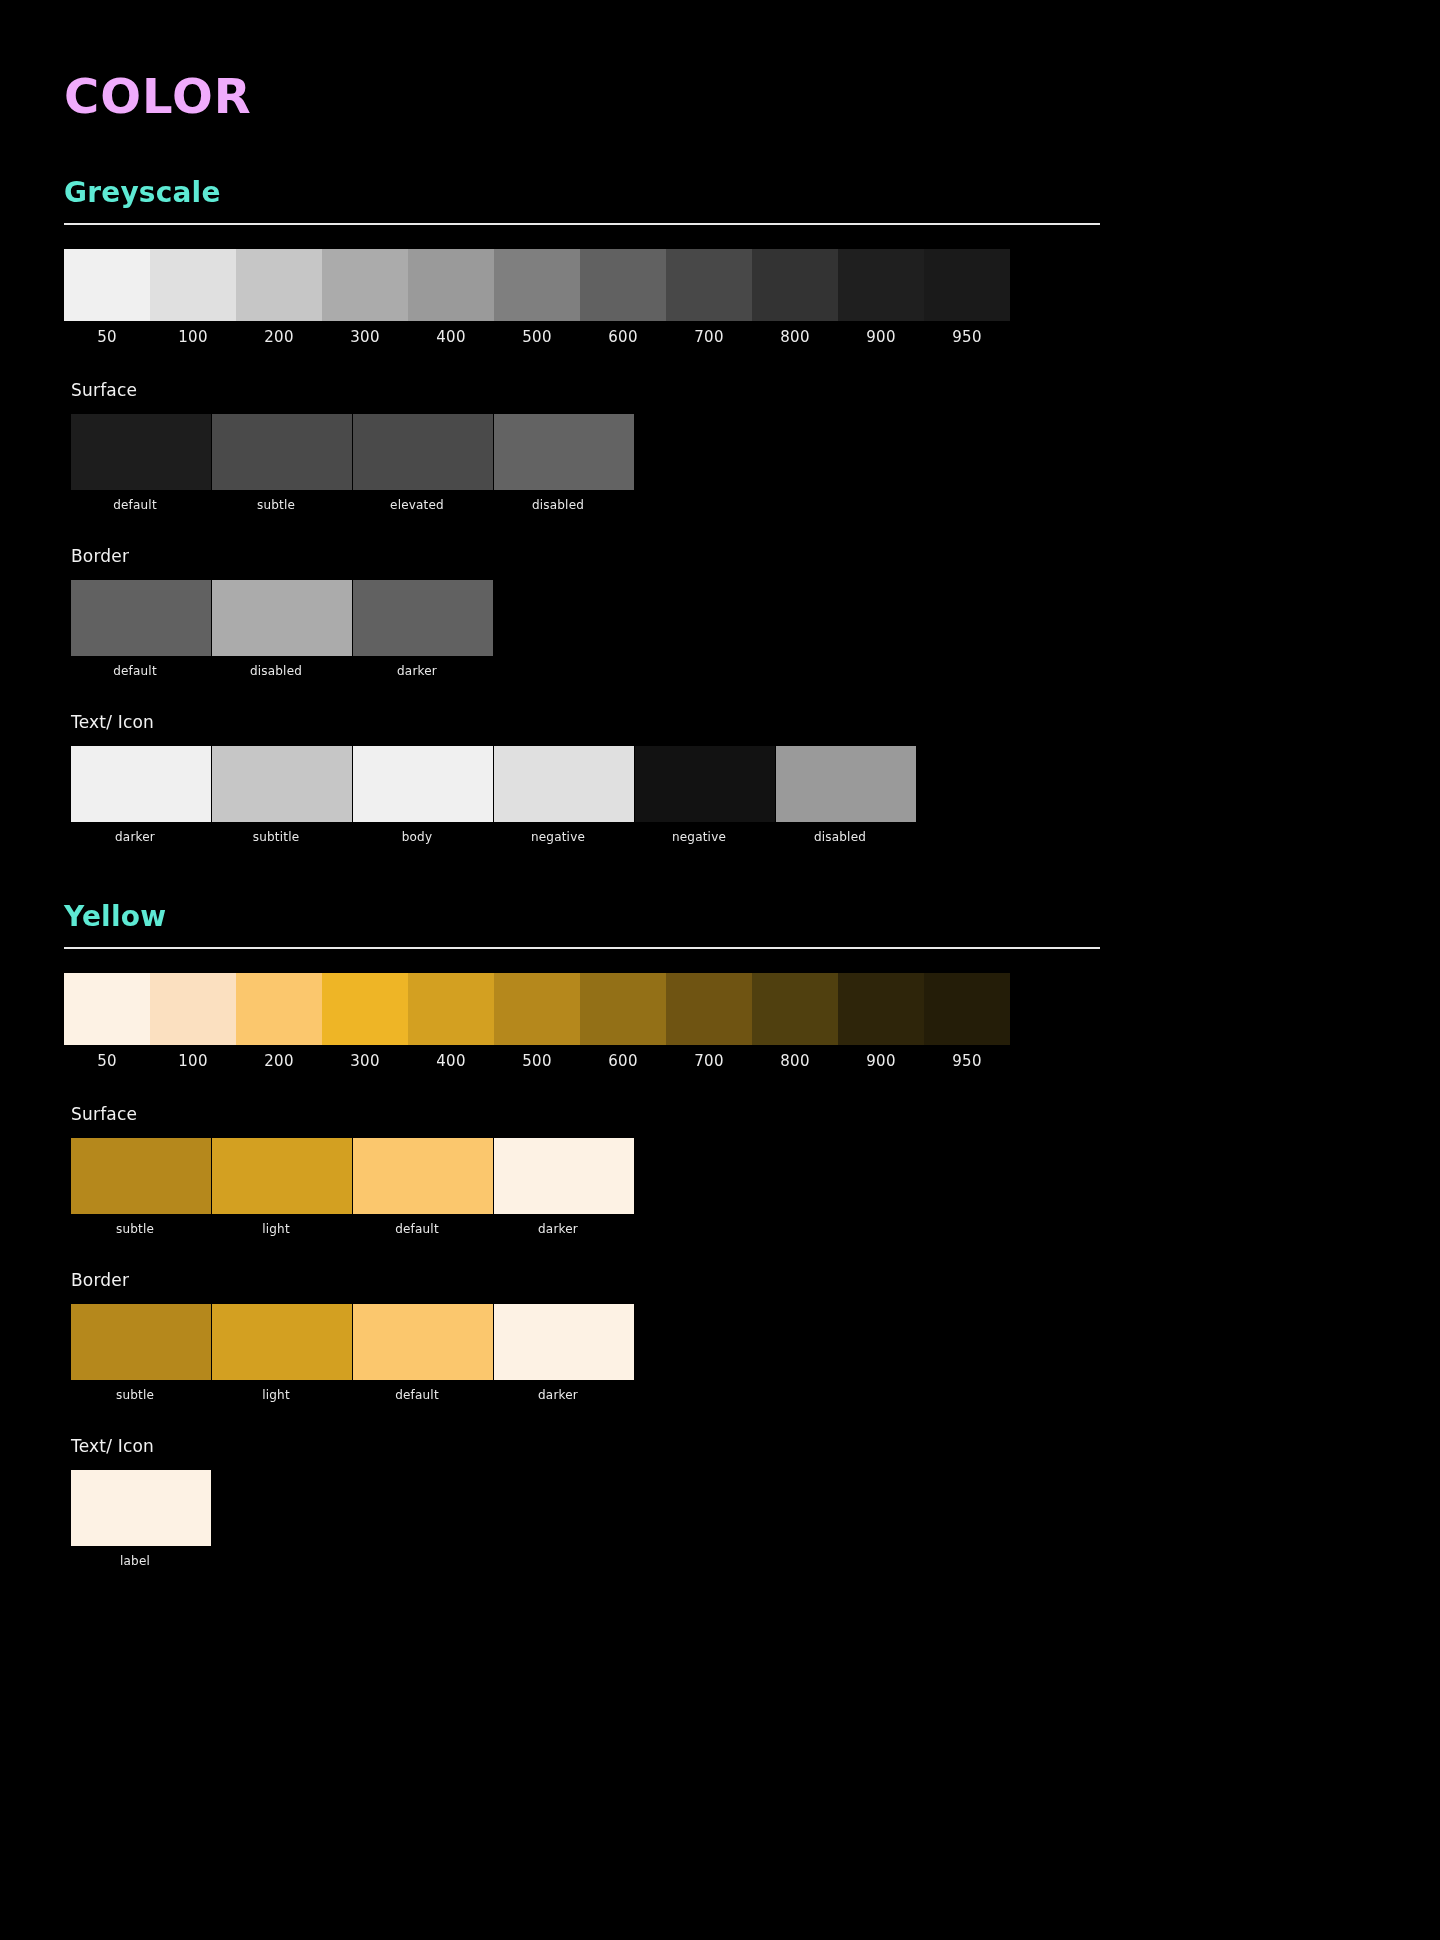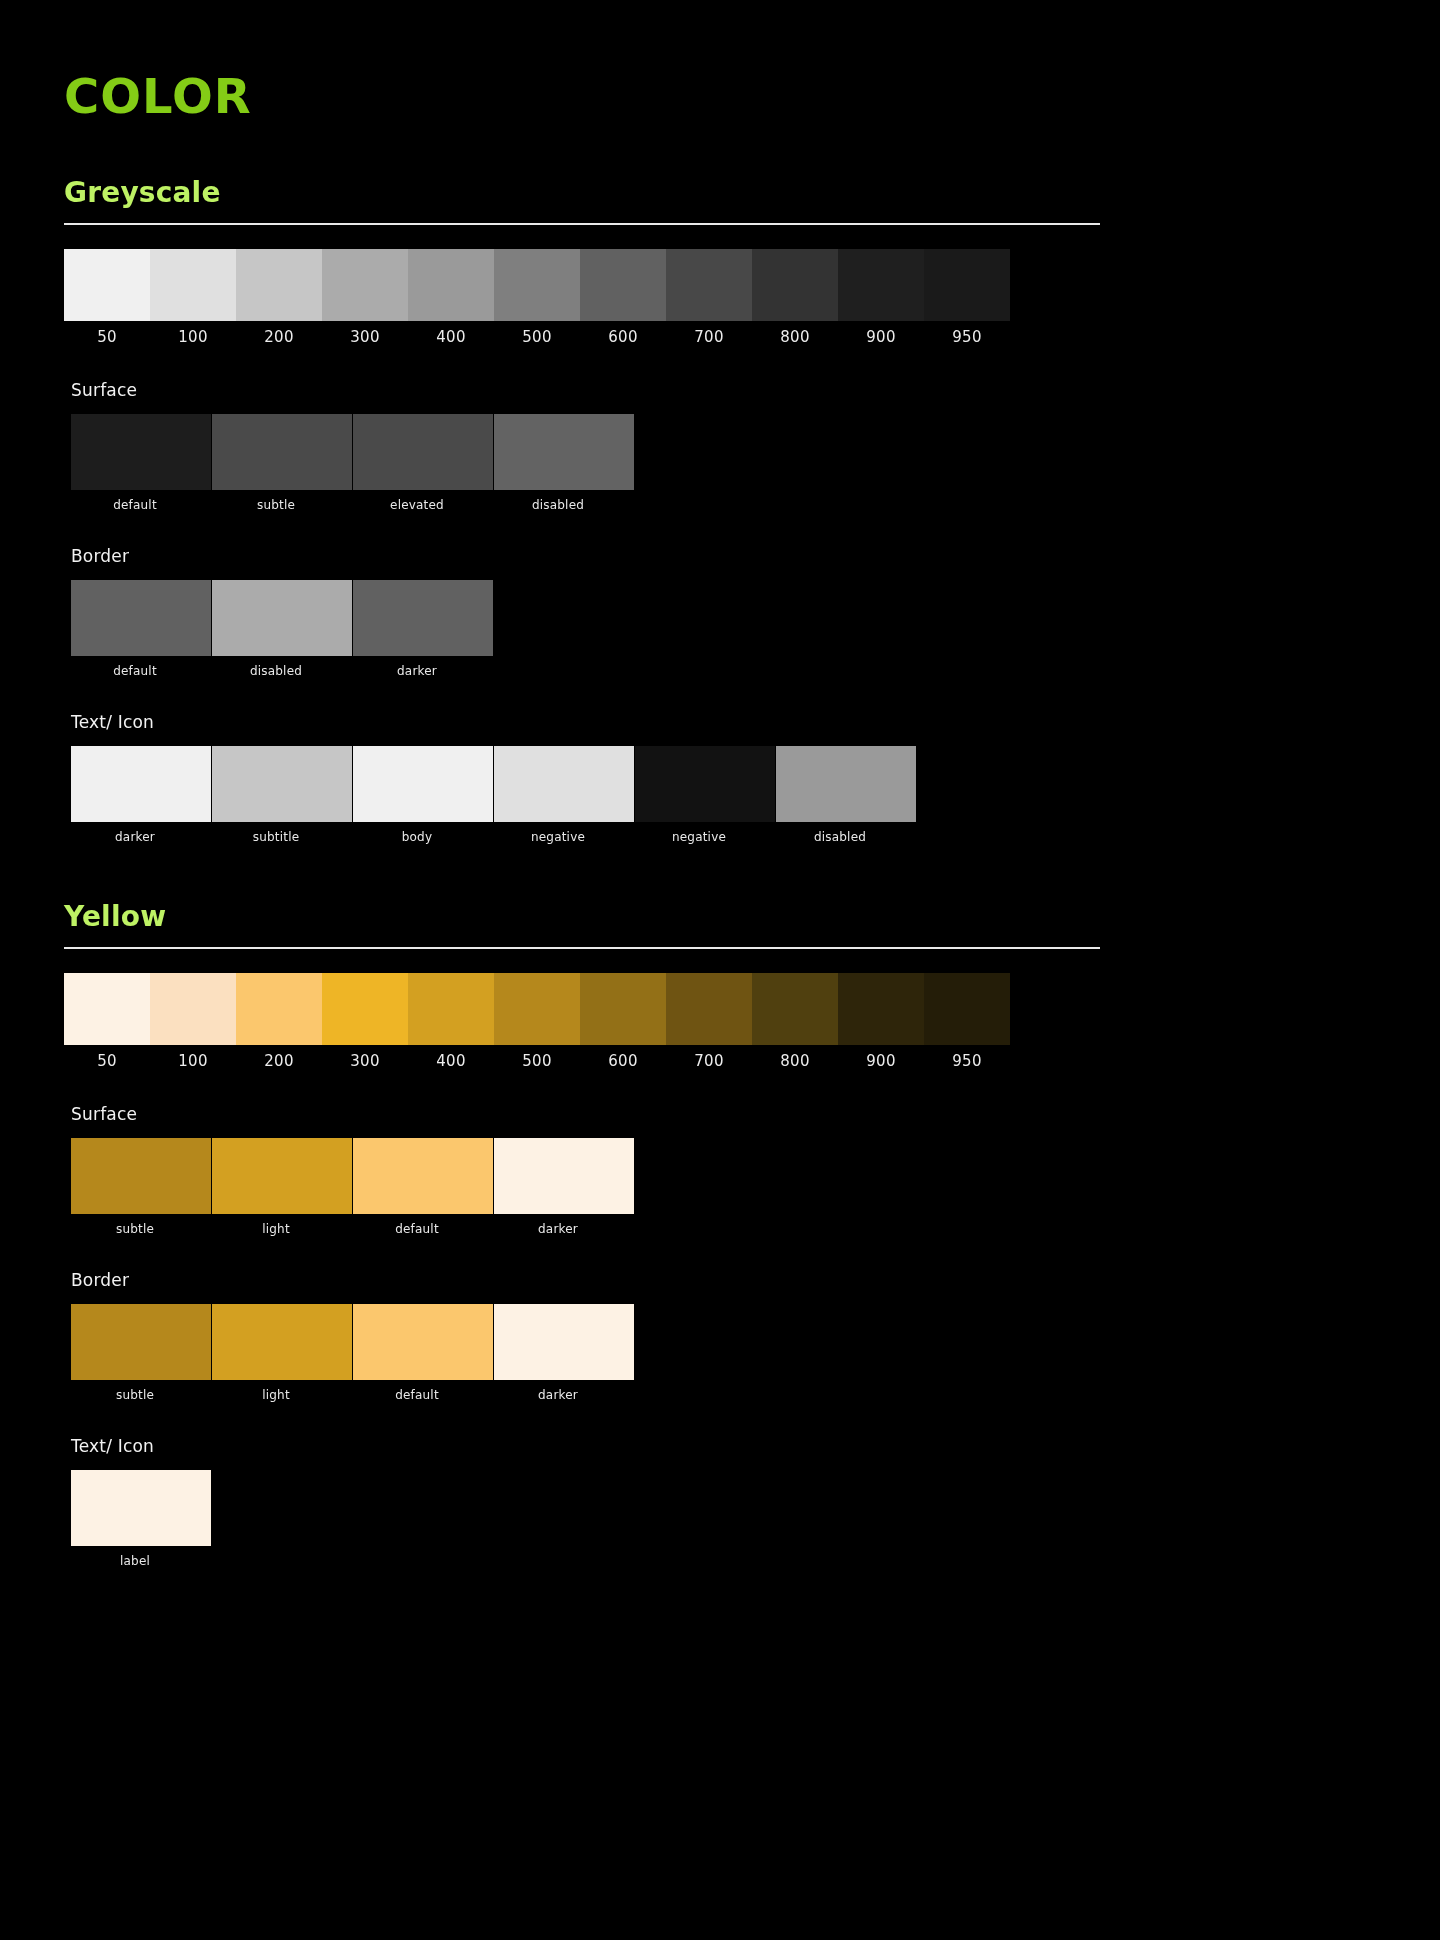--- a/index.html
+++ b/index.html
@@ -15,30 +15,30 @@
   }
   .page {
     width: 1164px;
     padding: 0 64px;
   }
   .page-title {
     font-family: "DejaVu Sans", "Liberation Sans", sans-serif;
     font-size: 48px;
     font-weight: 700;
     letter-spacing: 1px;
-    color: #84cc16;
+    color: #f0abfc;
     padding-top: 72px;
     padding-bottom: 0;
     line-height: 1;
   }
   .family { margin-top: 58px; }
   .family-title {
     font-size: 28px;
     font-weight: 700;
-    color: #bef264;
+    color: #5eead4;
     line-height: 1.1;
     letter-spacing: 0.2px;
   }
   .family-rule {
     height: 2px;
     background: #e8e8e8;
     margin-top: 14px;
     width: 1036px;
   }
   

